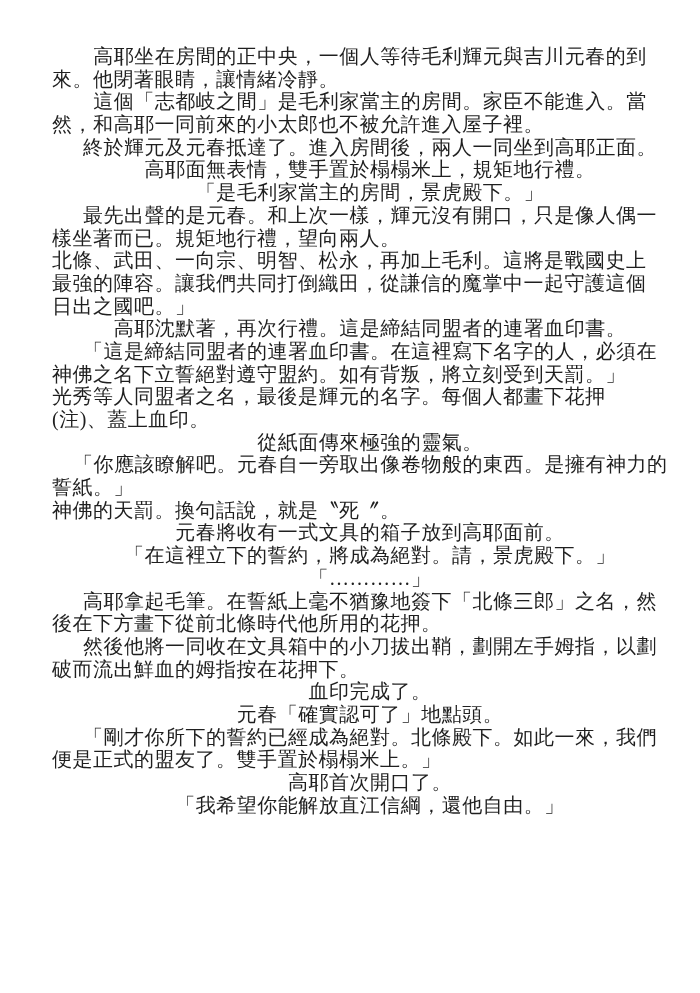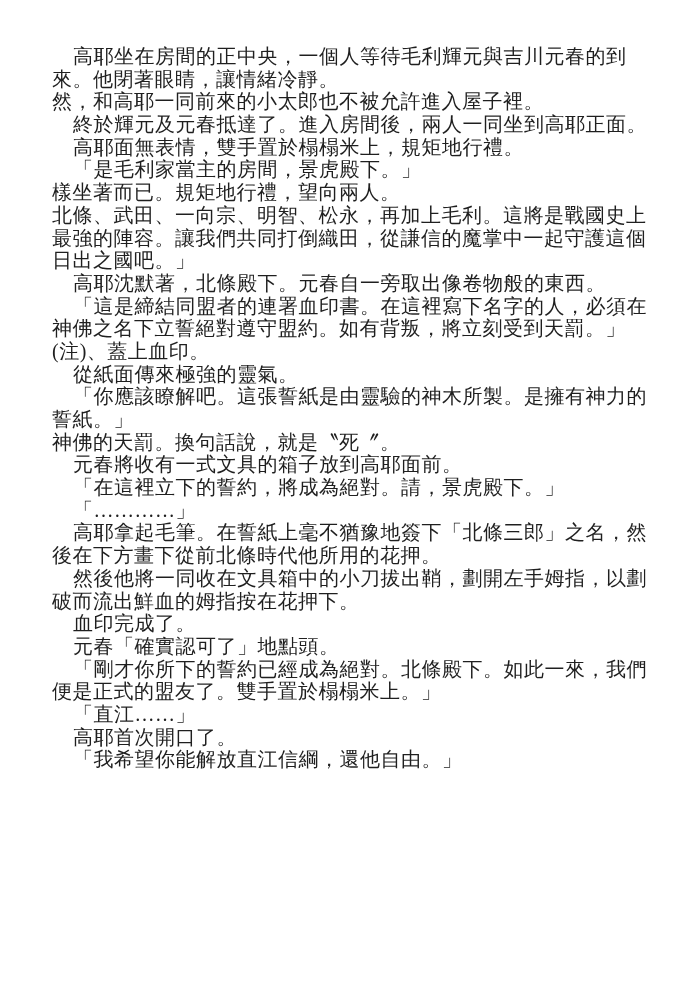--- a/index.html
+++ b/index.html
@@ -24,53 +24,56 @@
     line-height: 22.7px;
     letter-spacing: 0.5px;
     color: #1f1f1f;
   }
   .line {
     white-space: nowrap;
     height: 22.7px;
   }
   .line.indent {
     padding-left: 21px;
+    text-align: center;
   }
 </style>
 </head>
 <body>
 
 <div class="page">
   <div class="text-block" style="color: rgb(31, 31, 31);">
       <div class="line indent">高耶坐在房間的正中央，一個人等待毛利輝元與吉川元春的到</div>
       <div class="line">來。他閉著眼睛，讓情緒冷靜。</div>
+      <div class="line indent">這個「志都岐之間」是毛利家當主的房間。家臣不能進入。當</div>
       <div class="line">然，和高耶一同前來的小太郎也不被允許進入屋子裡。</div>
       <div class="line indent">終於輝元及元春抵達了。進入房間後，兩人一同坐到高耶正面。</div>
       <div class="line indent">高耶面無表情，雙手置於榻榻米上，規矩地行禮。</div>
       <div class="line indent">「是毛利家當主的房間，景虎殿下。」</div>
+      <div class="line indent">最先出聲的是元春。和上次一樣，輝元沒有開口，只是像人偶一</div>
       <div class="line">樣坐著而已。規矩地行禮，望向兩人。</div>
       <div class="line">北條、武田、一向宗、明智、松永，再加上毛利。這將是戰國史上</div>
       <div class="line">最強的陣容。讓我們共同打倒織田，從謙信的魔掌中一起守護這個</div>
       <div class="line">日出之國吧。」</div>
-      <div class="line indent">高耶沈默著，北條殿下。元春自一旁取出像卷物般的東西。</div>
+      <div class="line indent">高耶沈默著，再次行禮。這是締結同盟者的連署血印書。</div>
       <div class="line indent">「這是締結同盟者的連署血印書。在這裡寫下名字的人，必須在</div>
       <div class="line">神佛之名下立誓絕對遵守盟約。如有背叛，將立刻受到天罰。」</div>
+      <div class="line">光秀等人同盟者之名，最後是輝元的名字。每個人都畫下花押</div>
       <div class="line">(注)、蓋上血印。</div>
       <div class="line indent">從紙面傳來極強的靈氣。</div>
-      <div class="line indent">「你應該瞭解吧。這張誓紙是由靈驗的神木所製。是擁有神力的</div>
+      <div class="line indent">「你應該瞭解吧。元春自一旁取出像卷物般的東西。是擁有神力的</div>
       <div class="line">誓紙。」</div>
       <div class="line">神佛的天罰。換句話說，就是〝死〞。</div>
       <div class="line indent">元春將收有一式文具的箱子放到高耶面前。</div>
       <div class="line indent">「在這裡立下的誓約，將成為絕對。請，景虎殿下。」</div>
       <div class="line indent">「…………」</div>
       <div class="line indent">高耶拿起毛筆。在誓紙上毫不猶豫地簽下「北條三郎」之名，然</div>
       <div class="line">後在下方畫下從前北條時代他所用的花押。</div>
       <div class="line indent">然後他將一同收在文具箱中的小刀拔出鞘，劃開左手姆指，以劃</div>
       <div class="line">破而流出鮮血的姆指按在花押下。</div>
       <div class="line indent">血印完成了。</div>
       <div class="line indent">元春「確實認可了」地點頭。</div>
       <div class="line indent">「剛才你所下的誓約已經成為絕對。北條殿下。如此一來，我們</div>
       <div class="line">便是正式的盟友了。雙手置於榻榻米上。」</div>
-      <div class="line indent">「直江……」</div>
       <div class="line indent">高耶首次開口了。</div>
       <div class="line indent">「我希望你能解放直江信綱，還他自由。」</div>
     </div>
 </div>
 
 </body></html>

